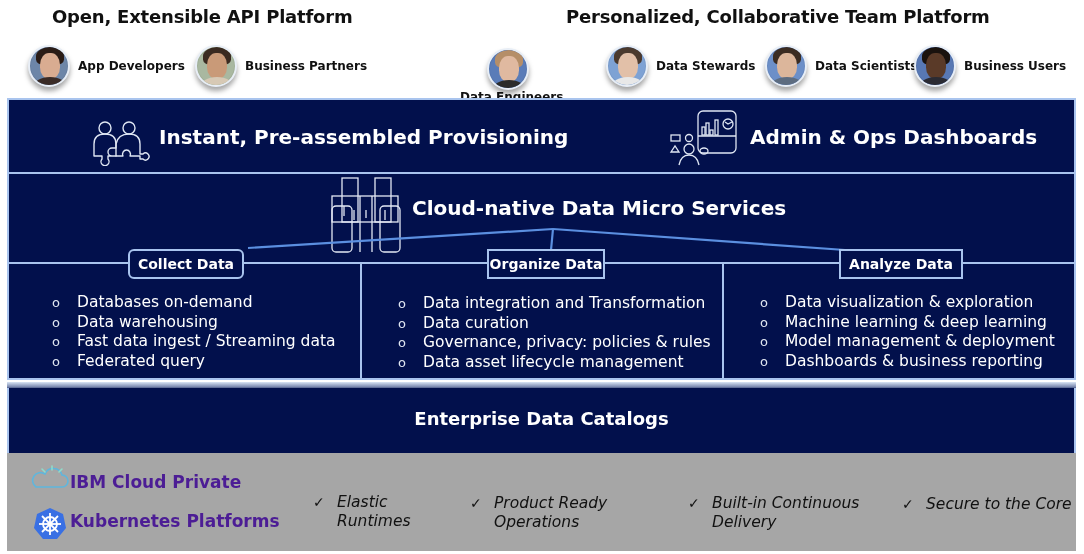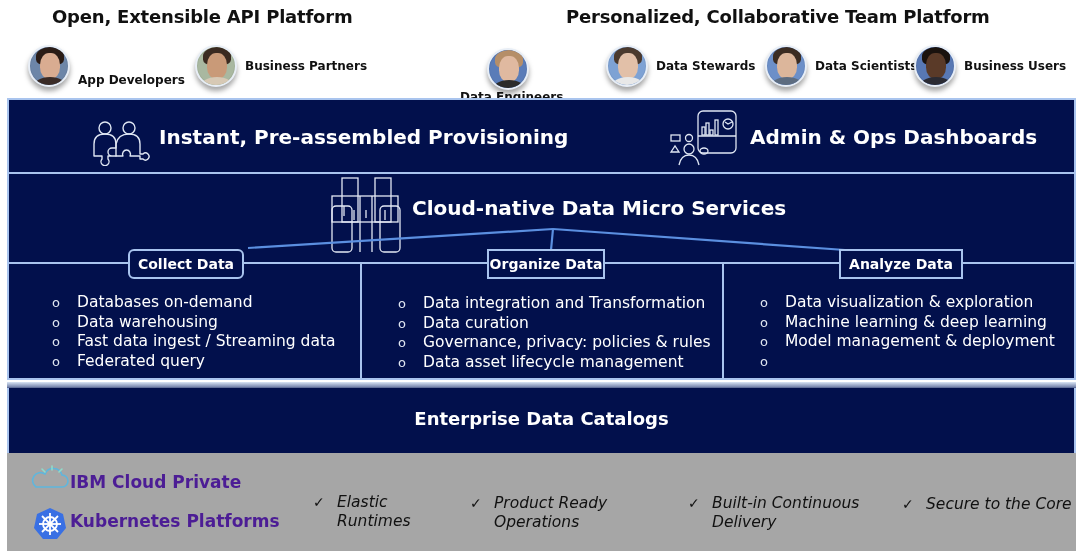--- a/index.html
+++ b/index.html
@@ -65,21 +65,21 @@
     position: absolute; left: 7px; top: 382px; width: 1069px; height: 8px;
     background: linear-gradient(#d9e5f5, #7c8ab0 60%, #02104c);
   }
 </style>
 </head>
 <body>
 
 <div class="platform-title" style="left:52px;">Open, Extensible API Platform</div>
 <div class="platform-title" style="left:566px;">Personalized, Collaborative Team Platform</div>
 
-<div class="persona" style="left:28px; top:45px;align-items:flex-end;">
+<div class="persona" style="left:28px; top:45px;">
   <div class="avatar" style="background:#6d86a8;">
     <div class="hair" style="background:#2a1c16;"></div>
     <div class="face" style="background:#d9ac91;"></div>
     <div class="body" style="background:#3a2b26;"></div>
   </div>
   <span class="persona-label">App Developers</span>
 </div>
 
 <div class="persona" style="left:195px; top:45px;">
   <div class="avatar" style="background:#a9b8a0;">
@@ -238,20 +238,21 @@
   <li>
       <span class="dot">o</span>
       <span>Machine learning &amp; deep learning</span>
     </li>
   <li>
       <span class="dot">o</span>
       <span>Model management &amp; deployment</span>
     </li>
   <li>
       <span class="dot">o</span>
+      <span>Dashboards &amp; business reporting</span>
     </li>
 </ul>
 
 <div class="shadow-line"></div>
 <div class="band" style="top:388px; height:66px; border-top:none; border-bottom:none;">
   <span class="band-title" style="left:0; width:100%; text-align:center; top:20px; font-size:18px;">Enterprise Data Catalogs</span>
 </div>
 
 <div class="platform-strip">
   <svg class="abs" style="left:23px; top:12px;" width="40" height="24" viewBox="0 0 40 24">

